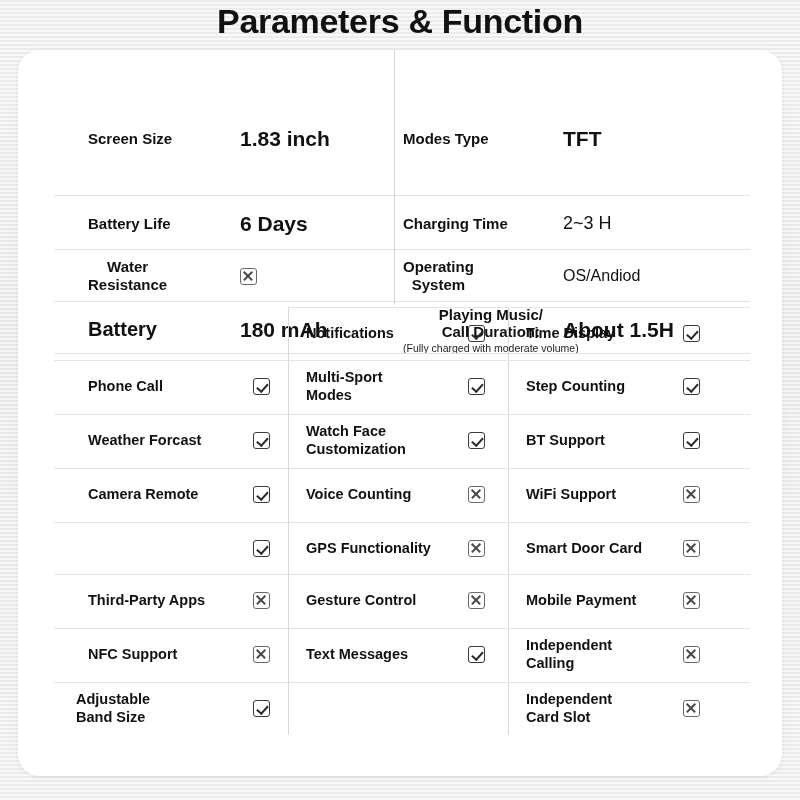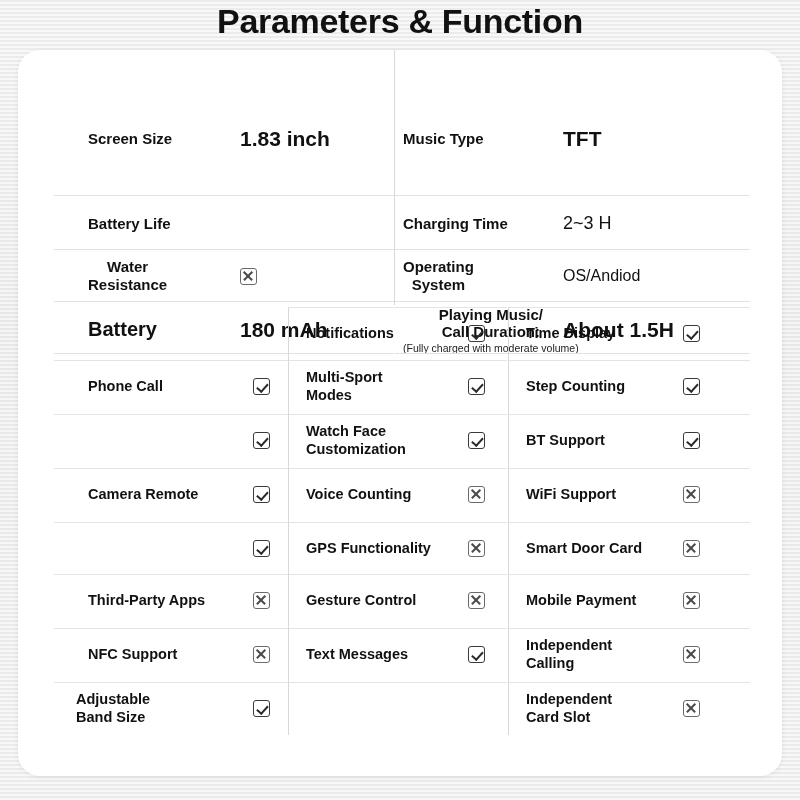--- a/index.html
+++ b/index.html
@@ -207,30 +207,33 @@
   <div class="spec-cell" style="left: 70px; top: 60px; height: 58px;">
         <div>
           <div class="spec-label">Screen Size</div>
         </div>
       </div>
       <div class="spec-cell" style="left: 222px; top: 60px; height: 58px;">
         <div class="spec-value lg">1.83 inch</div>
       </div>
       <div class="spec-cell" style="left: 385px; top: 60px; height: 58px;">
         <div>
-          <div class="spec-label">Music Type</div>
+          <div class="spec-label">Modes Type</div>
         </div>
       </div>
       <div class="spec-cell" style="left: 545px; top: 60px; height: 58px;">
         <div class="spec-value lg">TFT</div>
       </div>
       <div class="spec-cell" style="left: 70px; top: 147px; height: 53px;">
         <div>
           <div class="spec-label">Battery Life</div>
         </div>
+      </div>
+      <div class="spec-cell" style="left: 222px; top: 147px; height: 53px;">
+        <div class="spec-value lg">6 Days</div>
       </div>
       <div class="spec-cell" style="left: 385px; top: 147px; height: 53px;">
         <div>
           <div class="spec-label">Charging Time</div>
         </div>
       </div>
       <div class="spec-cell" style="left: 545px; top: 147px; height: 53px;">
         <div class="spec-value med">2~3 H</div>
       </div>
       <div class="spec-cell" style="left: 70px; top: 200px; height: 52px;">
@@ -309,20 +312,23 @@
       </div>
       <div class="feat-cell" style="left: 508px; top: 55px; height: 53px;">
         <div class="feat-label">Step Counting</div>
       </div>
       <div class="feat-cell" style="left: 665px; top: 55px; height: 53px;">
         <span class="cbox check" title="Step Counting"></span>
       </div>
       <div class="feat-hline" style="left: 36px; width: 234px; top: 55px;"></div>
       <div class="feat-hline" style="left: 271px; width: 218px; top: 55px;"></div>
       <div class="feat-hline" style="left: 491px; width: 241px; top: 55px;"></div>
+      <div class="feat-cell" style="left: 70px; top: 109px; height: 53px;">
+        <div class="feat-label">Weather Forcast</div>
+      </div>
       <div class="feat-cell" style="left: 235px; top: 109px; height: 53px;">
         <span class="cbox check" title="Weather Forcast"></span>
       </div>
       <div class="feat-cell" style="left: 288px; top: 109px; height: 53px;">
         <div class="feat-label">Watch Face<br>Customization</div>
       </div>
       <div class="feat-cell" style="left: 450px; top: 109px; height: 53px;">
         <span class="cbox check" title="Watch Face
 Customization"></span>
       </div>

